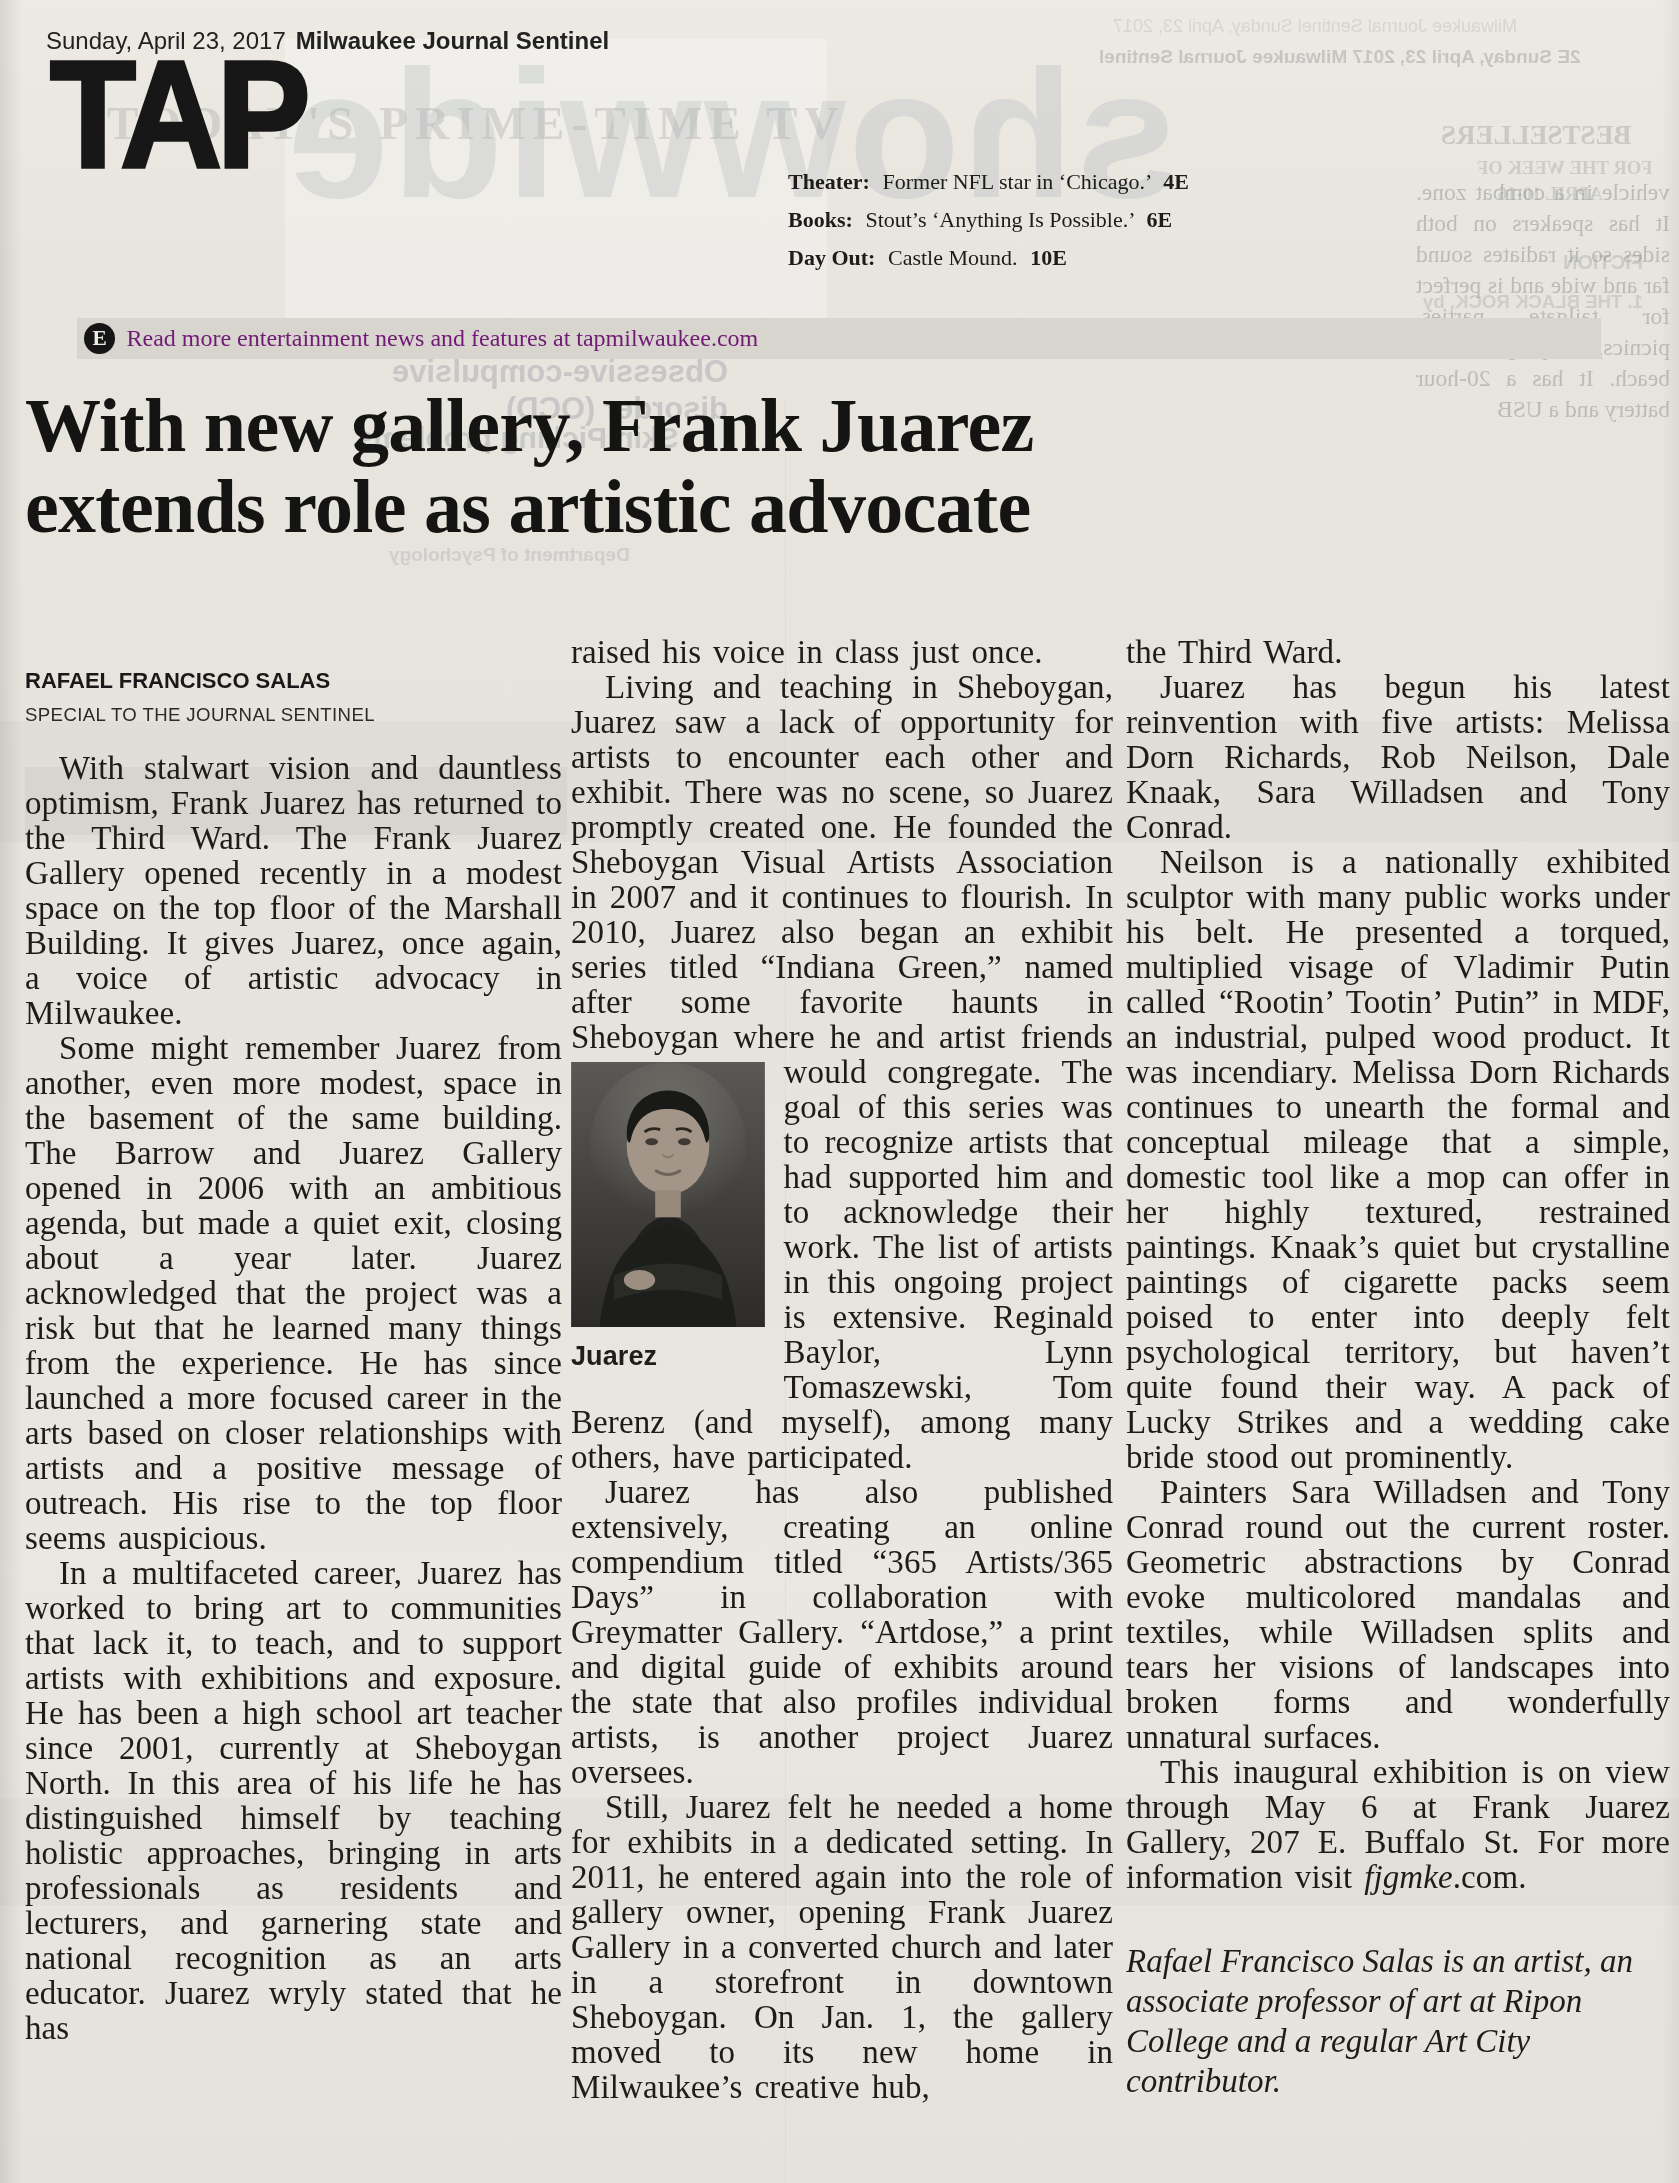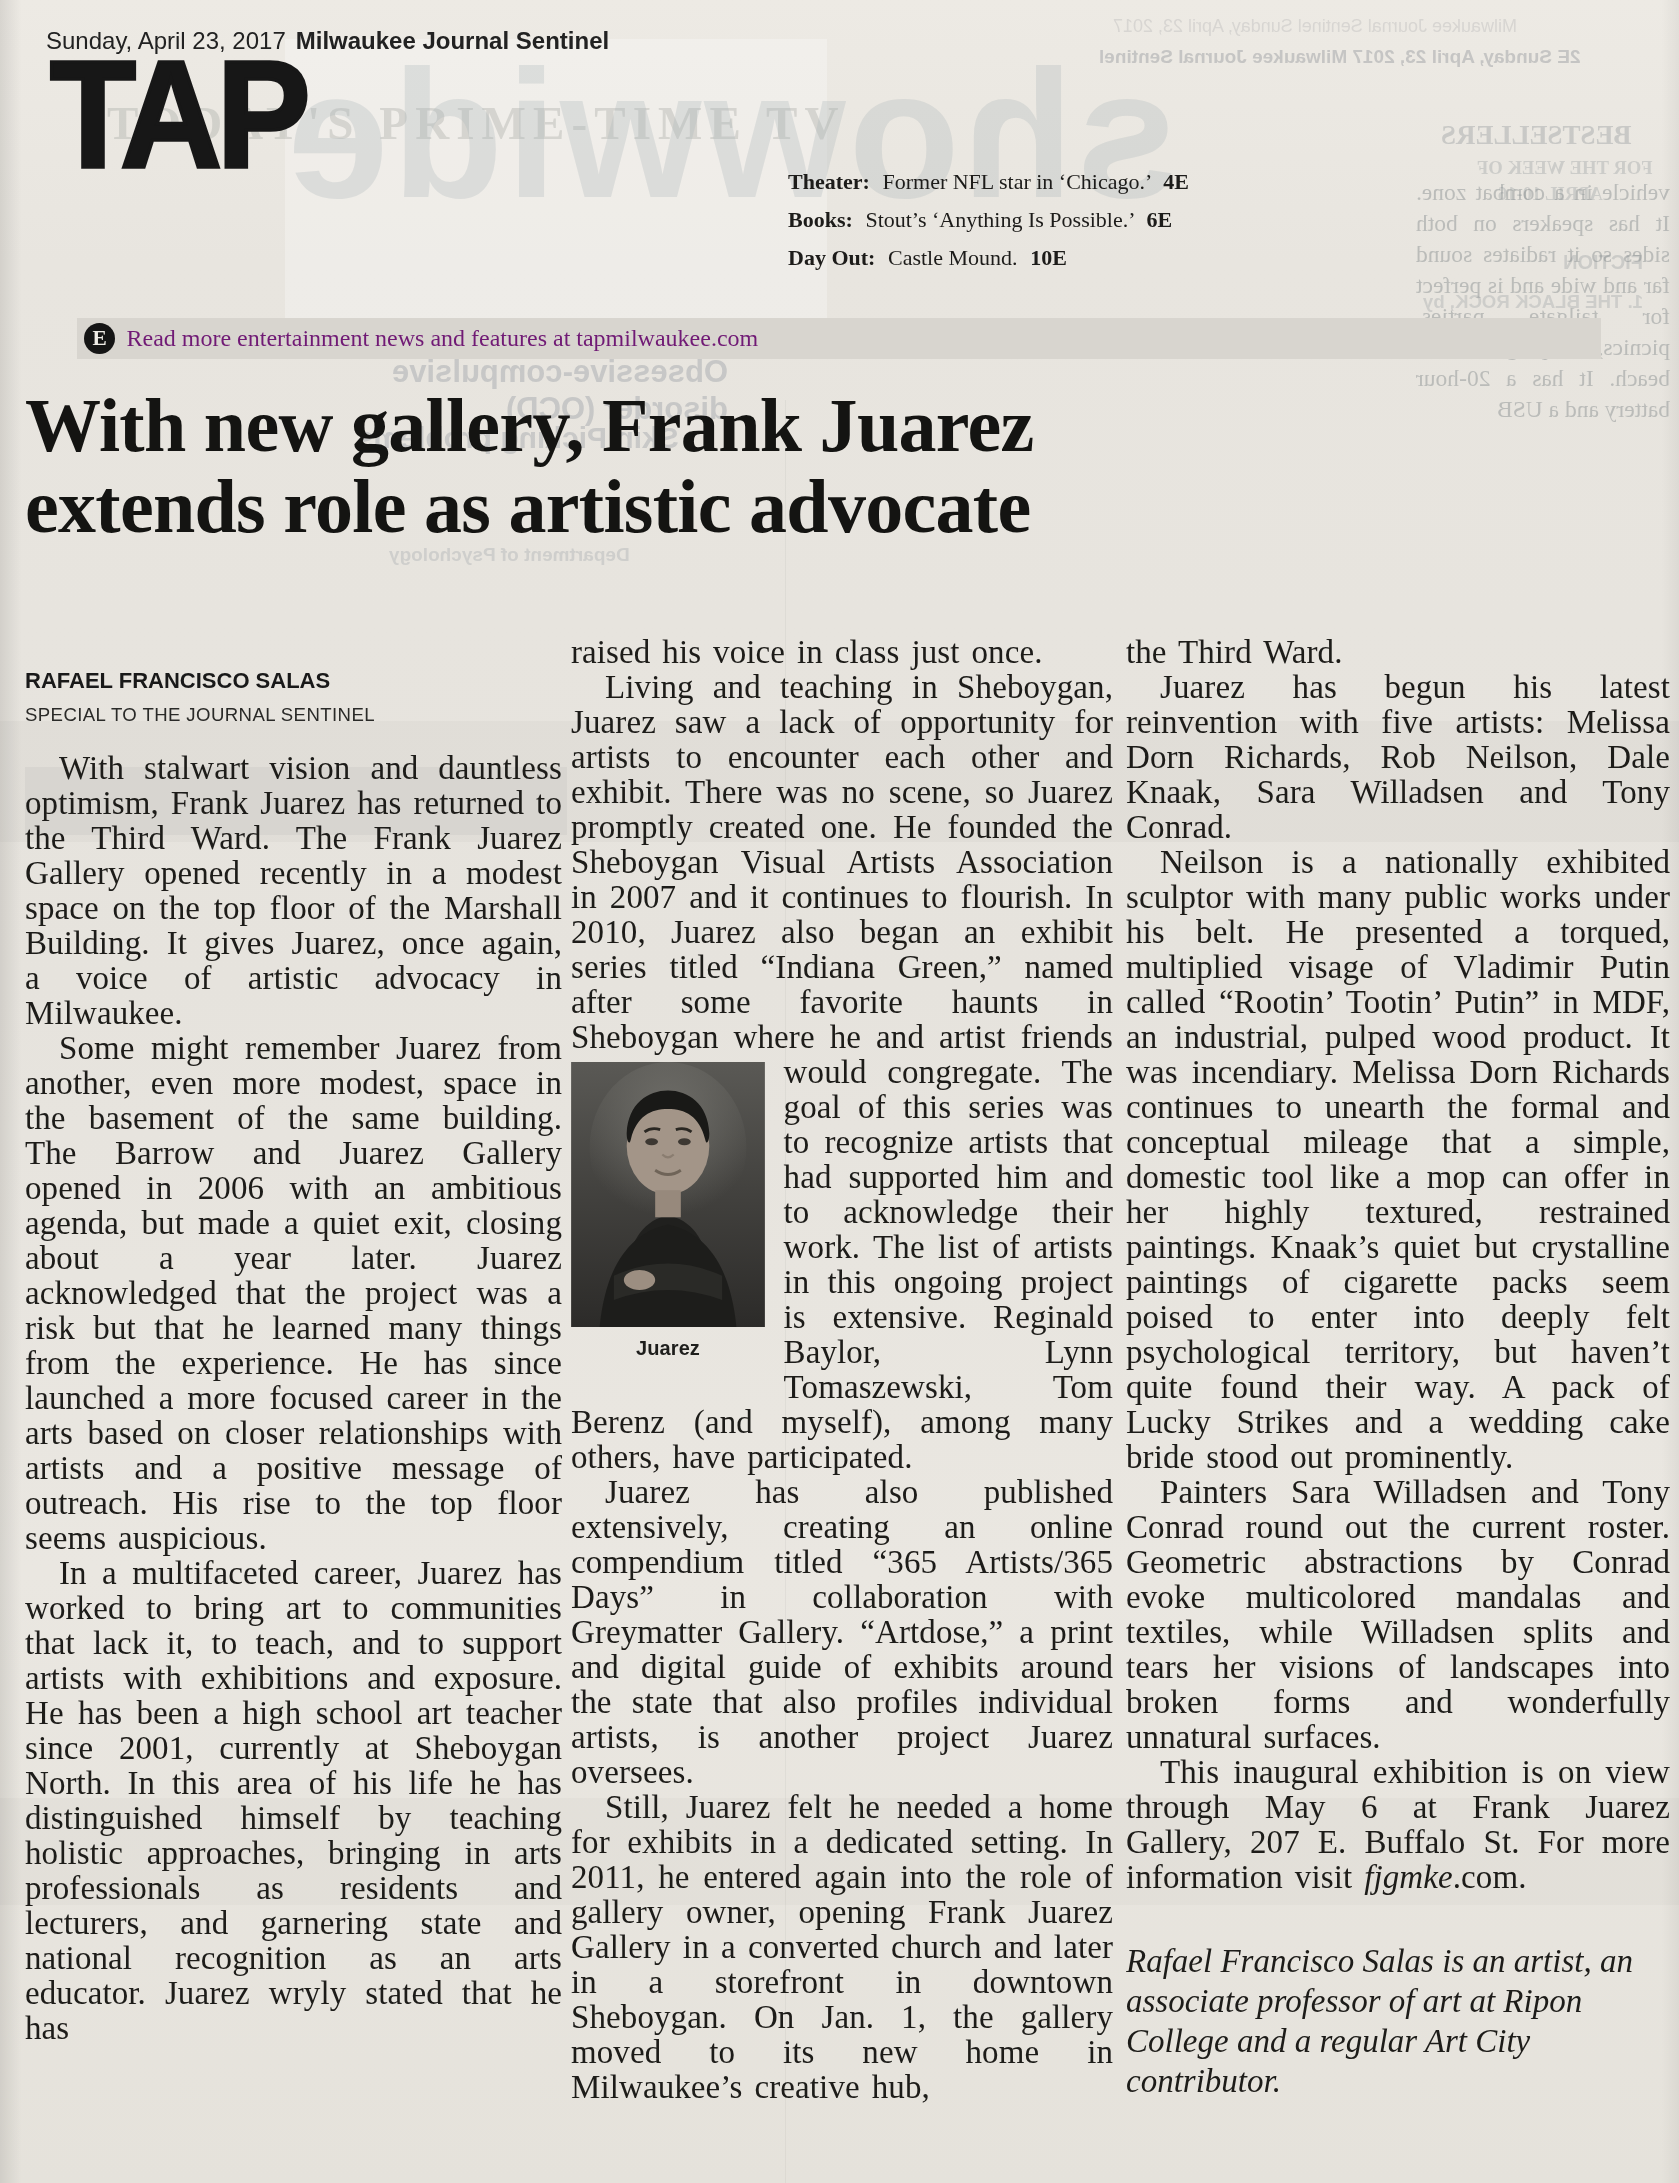--- a/index.html
+++ b/index.html
@@ -53,22 +53,22 @@
   .byline{font-family:"Liberation Sans",sans-serif;font-weight:700;font-size:22px;color:#191919;margin-top:33px;}
   .byline-org{font-family:"Liberation Sans",sans-serif;font-size:18.6px;letter-spacing:0.4px;color:#2a2a28;margin-top:10px;}
 
   .body{margin:0;font-family:"Liberation Serif",serif;font-size:33px;line-height:35px;
     letter-spacing:0.1px;word-spacing:3.6px;text-align:justify;color:#1d1c19;}
   .indent{text-indent:34px;}
   .col1 .body.first{margin-top:25px;}
 
   .photo-block{float:left;width:194px;margin:7.1px 18.6px 5.7px 0;text-indent:0;display:block;}
   .photo-block svg{display:block;width:194px;height:265px;}
-  .caption{display:block;margin-top:4px;font-family:"Liberation Sans",sans-serif;
-    font-weight:700;font-size:20px;color:#1e1e1c;text-align:center;}
+  .caption{display:block;margin-top:12px;font-family:"Liberation Sans",sans-serif;
+    font-weight:700;font-size:27px;color:#1e1e1c;text-align:left;}
 
   .site{font-style:italic;}
   .bio{margin:46px 0 0 0;font-family:"Liberation Serif",serif;font-style:italic;
     font-size:33px;line-height:40px;text-align:left;color:#1d1c19;}
 </style>
 </head>
 <body>
 
 <div class="page">
 

